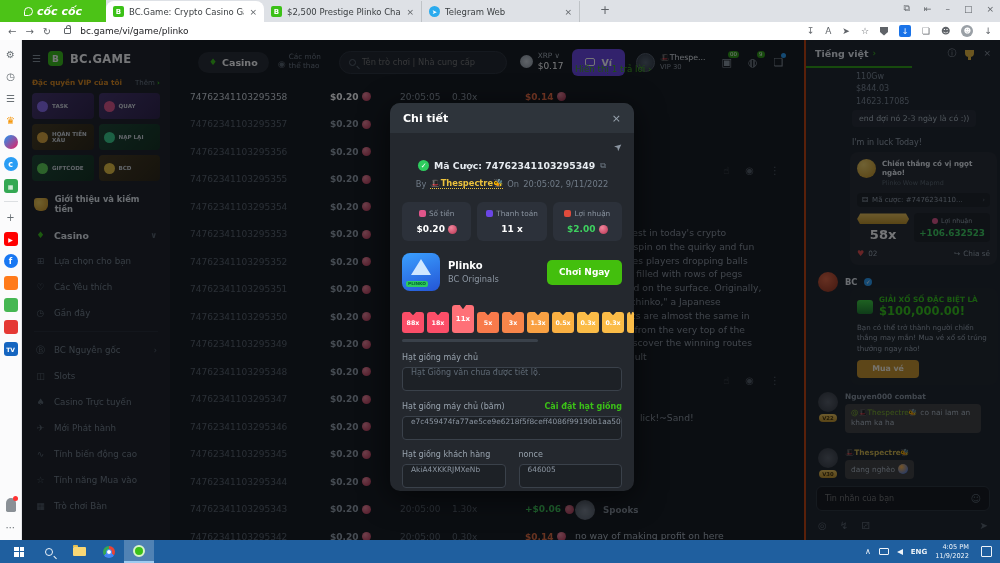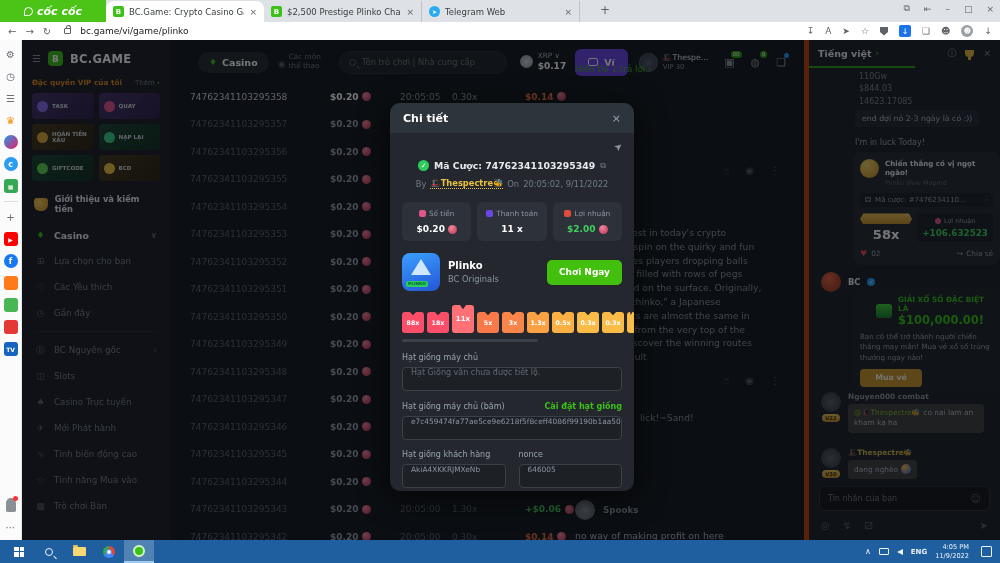--- a/index.html
+++ b/index.html
@@ -76,21 +76,21 @@
   .sports { font-size:7.3px; color:#707b87; width:52px; line-height:1.2; display:flex; gap:4px; align-items:center; }
   .sports .sic { color:#5a646e; font-size:9px; }
   .search { width:168px; background:#20252b; border:1px solid #2c323a; border-radius:14px; height:23px; display:flex; align-items:center; padding:0 9px; gap:6px; }
   .search input { background:transparent; border:none; outline:none; color:#717d89; font-size:8.3px; width:100%; font-family:inherit; }
   .mag { width:7px; height:7px; border:1.3px solid #5a646e; border-radius:50%; position:relative; flex:0 0 7px; }
   .mag:after { content:""; position:absolute; width:4px; height:1.3px; background:#5a646e; transform:rotate(45deg); left:6px; top:7px; }
   .balance { display:flex; align-items:center; gap:5px; margin-left:4px; }
   .gcoin { width:13px; height:13px; border-radius:50%; background:radial-gradient(#cfd6dd,#8a939c); }
   .bal-c { display:flex; flex-direction:column; line-height:1.2; }
   .bal-cur { font-size:7.3px; color:#aab4bd; }
-  .bal-amt { font-size:9px; font-weight:bold; color:#fff; }
+  .bal-amt { font-size:9px; font-weight:normal; color:#fff; }
   .wallet { background:#6b46e5; border-radius:6px; height:27px; padding:0 13px; display:flex; align-items:center; gap:6px; color:#fff; font-weight:bold; font-size:9.5px; }
   .wic { width:10px; height:8px; border:1.3px solid #fff; border-radius:2px; }
   .user { display:flex; gap:5px; align-items:center; margin-left:2px; }
   .uav { width:19px; height:19px; border-radius:50%; background:radial-gradient(#55606d,#2c333c); border:1px solid #57606c; }
   .u-c { display:flex; flex-direction:column; line-height:1.25; }
   .uname { font-size:7.8px; color:#dfe5ea; }
   .uvip { font-size:6.8px; color:#8b949e; }
   .hic { position:relative; color:#8b949e; font-size:11px; margin-left:7px; }
   .badge { position:absolute; top:-5px; right:-7px; background:#2f9e12; color:#fff; font-size:5.5px; border-radius:5px; padding:0 2px; line-height:7px; }
   .bdot { position:absolute; top:-3px; right:-3px; width:5px; height:5px; border-radius:50%; background:#2a9df4; }
@@ -114,21 +114,21 @@
   .c-icons { position:absolute; right:24px; display:flex; gap:16px; color:#555d66; font-size:10px; }
   .review { position:absolute; left:405px; top:186px; width:232px; font-size:9.2px; color:#8b949e; }
   .rline { line-height:13.8px; white-space:nowrap; overflow:hidden; }
   .frag2 { position:absolute; left:470px; top:372px; font-size:9.2px; color:#8b949e; }
   .spooks { position:absolute; left:405px; top:460px; display:flex; gap:8px; align-items:center; }
   .sav { width:20px; height:20px; border-radius:50%; background:radial-gradient(#8a93a0,#525a64); }
   .sname { font-size:8.7px; color:#8b949e; font-weight:bold; }
   .stext { position:absolute; left:405px; top:490px; font-size:9.3px; color:#aab4be; }
 
   
-  .chat { width:196px; flex:0 0 196px; background:#1e242b; border-left:5px solid #c2410c; position:relative; overflow:hidden; }
+  .chat { width:196px; flex:0 0 196px; background:#1e242b; border-left:2px solid #c2410c; position:relative; overflow:hidden; }
   .chat-hd { height:26px; display:flex; align-items:center; padding:0 9px; gap:4px; }
   .lang { font-size:9.5px; font-weight:bold; color:#e6ebf0; }
   .gchev { color:#3bc117; font-size:9px; }
   .chd-ics { margin-left:auto; display:flex; gap:9px; align-items:center; color:#8b949e; font-size:9px; }
   .cup { width:9px; height:7px; background:#e8b93c; border-radius:0 0 4px 4px; position:relative; }
   .cup:after { content:""; position:absolute; left:3px; top:7px; width:3px; height:3px; background:#e8b93c; }
   .greenline { position:absolute; left:0; top:26px; width:106px; height:2px; background:#2f9e12; }
   .cmsg { position:absolute; font-size:8px; color:#7c8894; }
   .bub { background:#262c33; border-radius:4px; padding:4px 7px; font-size:7.8px; color:#aeb8c2; display:inline-block; }
   .wcard { position:absolute; left:44px; top:112px; width:147px; background:#262b31; border-radius:8px; padding:7px; }
@@ -147,21 +147,21 @@
   .pink { width:6px; height:6px; border-radius:50%; background:#e0558a; display:inline-block; }
   .wc-pv { font-size:8.8px; font-weight:bold; color:#3ed15f; }
   .wc-foot { display:flex; gap:4px; margin-top:7px; font-size:7.3px; color:#98a3ae; align-items:center; }
   .heart { color:#e34b4b; font-size:8px; }
   .wc-share { margin-left:auto; display:flex; gap:3px; align-items:center; }
   .bcrow { position:absolute; left:12px; top:232px; display:flex; gap:7px; align-items:center; }
   .bcav { width:20px; height:20px; border-radius:50%; background:radial-gradient(circle at 40% 35%,#e06540,#8e2f1a); }
   .bcn { font-size:8.3px; font-weight:bold; color:#e6ebf0; }
   .vfy { width:8px; height:8px; background:#2a9df4; border-radius:50%; color:#fff; font-size:5.5px; display:inline-flex; align-items:center; justify-content:center; }
   .lcard { position:absolute; left:44px; top:248px; width:148px; background:#20262c; border-radius:8px; padding:7px; }
-  .lc-ban { display:flex; gap:6px; align-items:center;margin-left:16px; }
+  .lc-ban { display:flex; gap:6px; align-items:center; }
   .lmoney { width:16px; height:14px; background:linear-gradient(#3fd13f,#1e7e2e); border-radius:3px; flex:0 0 16px; }
   .lc1 { font-size:7.3px; font-weight:bold; color:#35c418; }
   .lc2 { font-size:11.5px; font-weight:bold; color:#35c418; }
   .lc-body { font-size:7.1px; color:#9aa5af; line-height:1.45; margin-top:5px; }
   .lc-btn { margin-top:6px; background:#c9952c; border-radius:4px; height:18px; width:62px; display:flex; align-items:center; justify-content:center; font-size:7.8px; font-weight:bold; color:#fff8e6; }
   .umsg { position:absolute; left:12px; display:flex; gap:7px; }
   .uavc { display:flex; flex-direction:column; align-items:center; gap:2px; flex:0 0 20px; }
   .cav { width:20px; height:20px; border-radius:50%; background:radial-gradient(#5a5f68,#31363d); }
   .lvl { background:linear-gradient(#ecc35a,#c09227); color:#433005; font-size:5.3px; font-weight:bold; border-radius:4px; padding:0 3px; line-height:8px; }
   .cname { font-size:7.4px; font-weight:bold; color:#8d98a3; }

